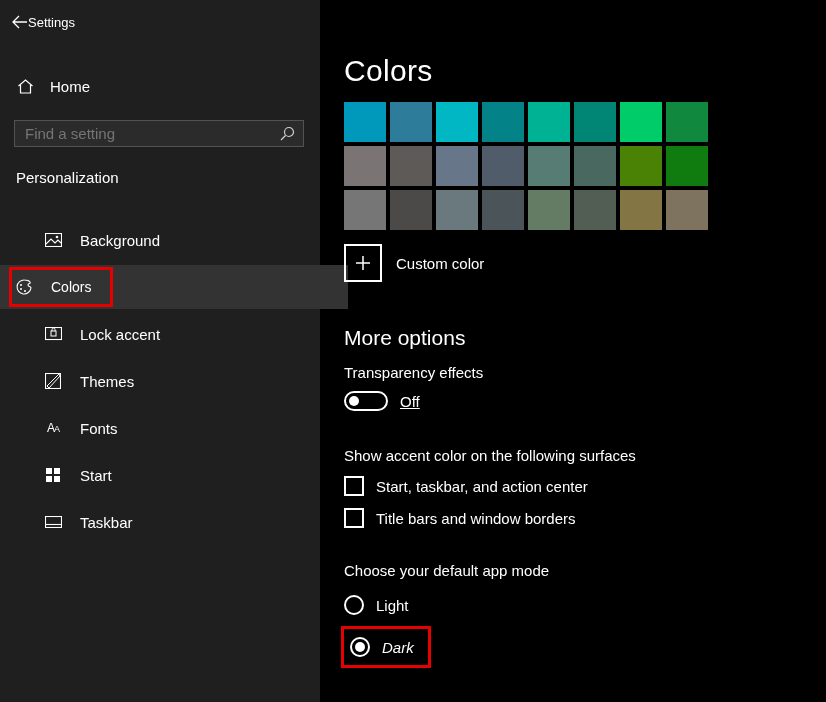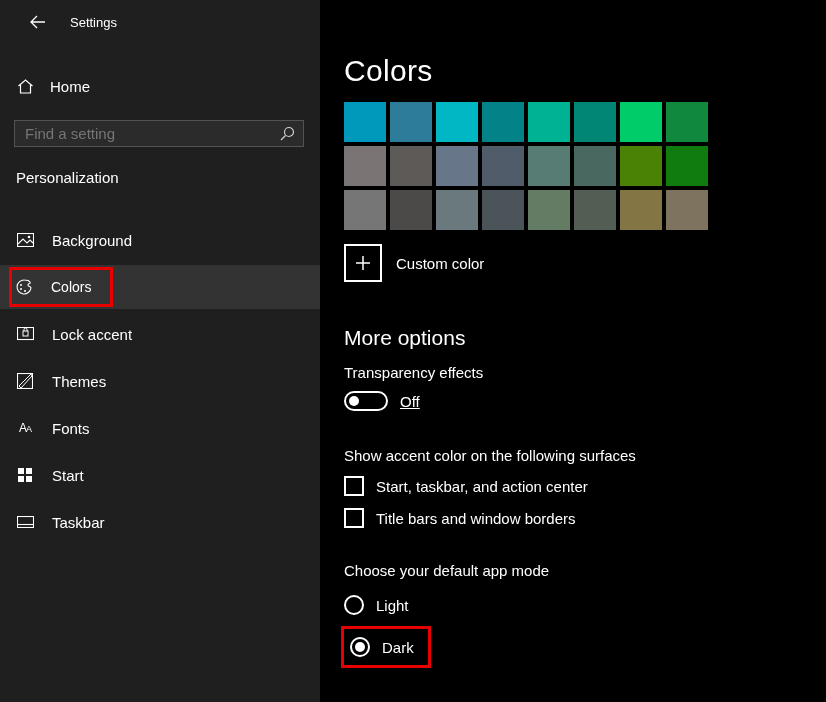--- a/index.html
+++ b/index.html
@@ -16,22 +16,21 @@
     position: absolute;
     left: 0; top: 0;
     width: 320px; height: 702px;
     background: #1f1f1f;
     padding: 0;
   }
   .topbar {
     display: flex;
     align-items: center;
     height: 44px;
-    padding-left: 30px;
-    gap: 24px;
+    padding-left: 12px;
   }
   .back-arrow { font-size: 15px; color:#fff; cursor:pointer; }
   .title-text { font-size: 13px; color:#fff; }
   .home-row {
     display:flex; align-items:center;
     height: 44px;
     padding-left: 16px; gap: 16px;
     margin-top: 20px;
     cursor:pointer;
   }
@@ -48,21 +47,21 @@
   .search-box input {
     flex:1; background:transparent; border:none; outline:none;
     color:#bfbfbf; font-size:15px;
   }
   .search-box .sicon { color:#cfcfcf; font-size:14px; transform: scaleX(-1); }
   .category {
     margin: 22px 0 0 16px;
     font-size: 15px;
     font-weight: 400;
   }
-  .navlist { margin-top: 32px; }
+  .navlist { margin-top: 32px; padding-left: 28px; }
   .nav-item {
     display:flex; align-items:center;
     height: 44px;
     padding-left: 16px;
     gap: 18px;
     font-size: 15px;
     cursor:pointer;
     position:relative;
   }
   .nav-item .icon { width:18px; height:16px; display:flex; align-items:center; justify-content:center; }
@@ -370,18 +369,18 @@
   </div>
 
   <div class="subhead" style="margin-top:34px;">Choose your default app mode</div>
 
   <div class="radio-row">
     <div class="radio"></div>
     <span class="radio-label">Light</span>
   </div>
 
   <div class="radio-wrap highlight">
-    <div class="radio-row" style="margin-top:0;padding:0;">
+    <div class="radio-row" style="margin-top:0;padding:0;font-style:italic;">
       <div class="radio checked"></div>
       <span class="radio-label">Dark</span>
     </div>
   </div>
 </div>
 
 </body></html>

